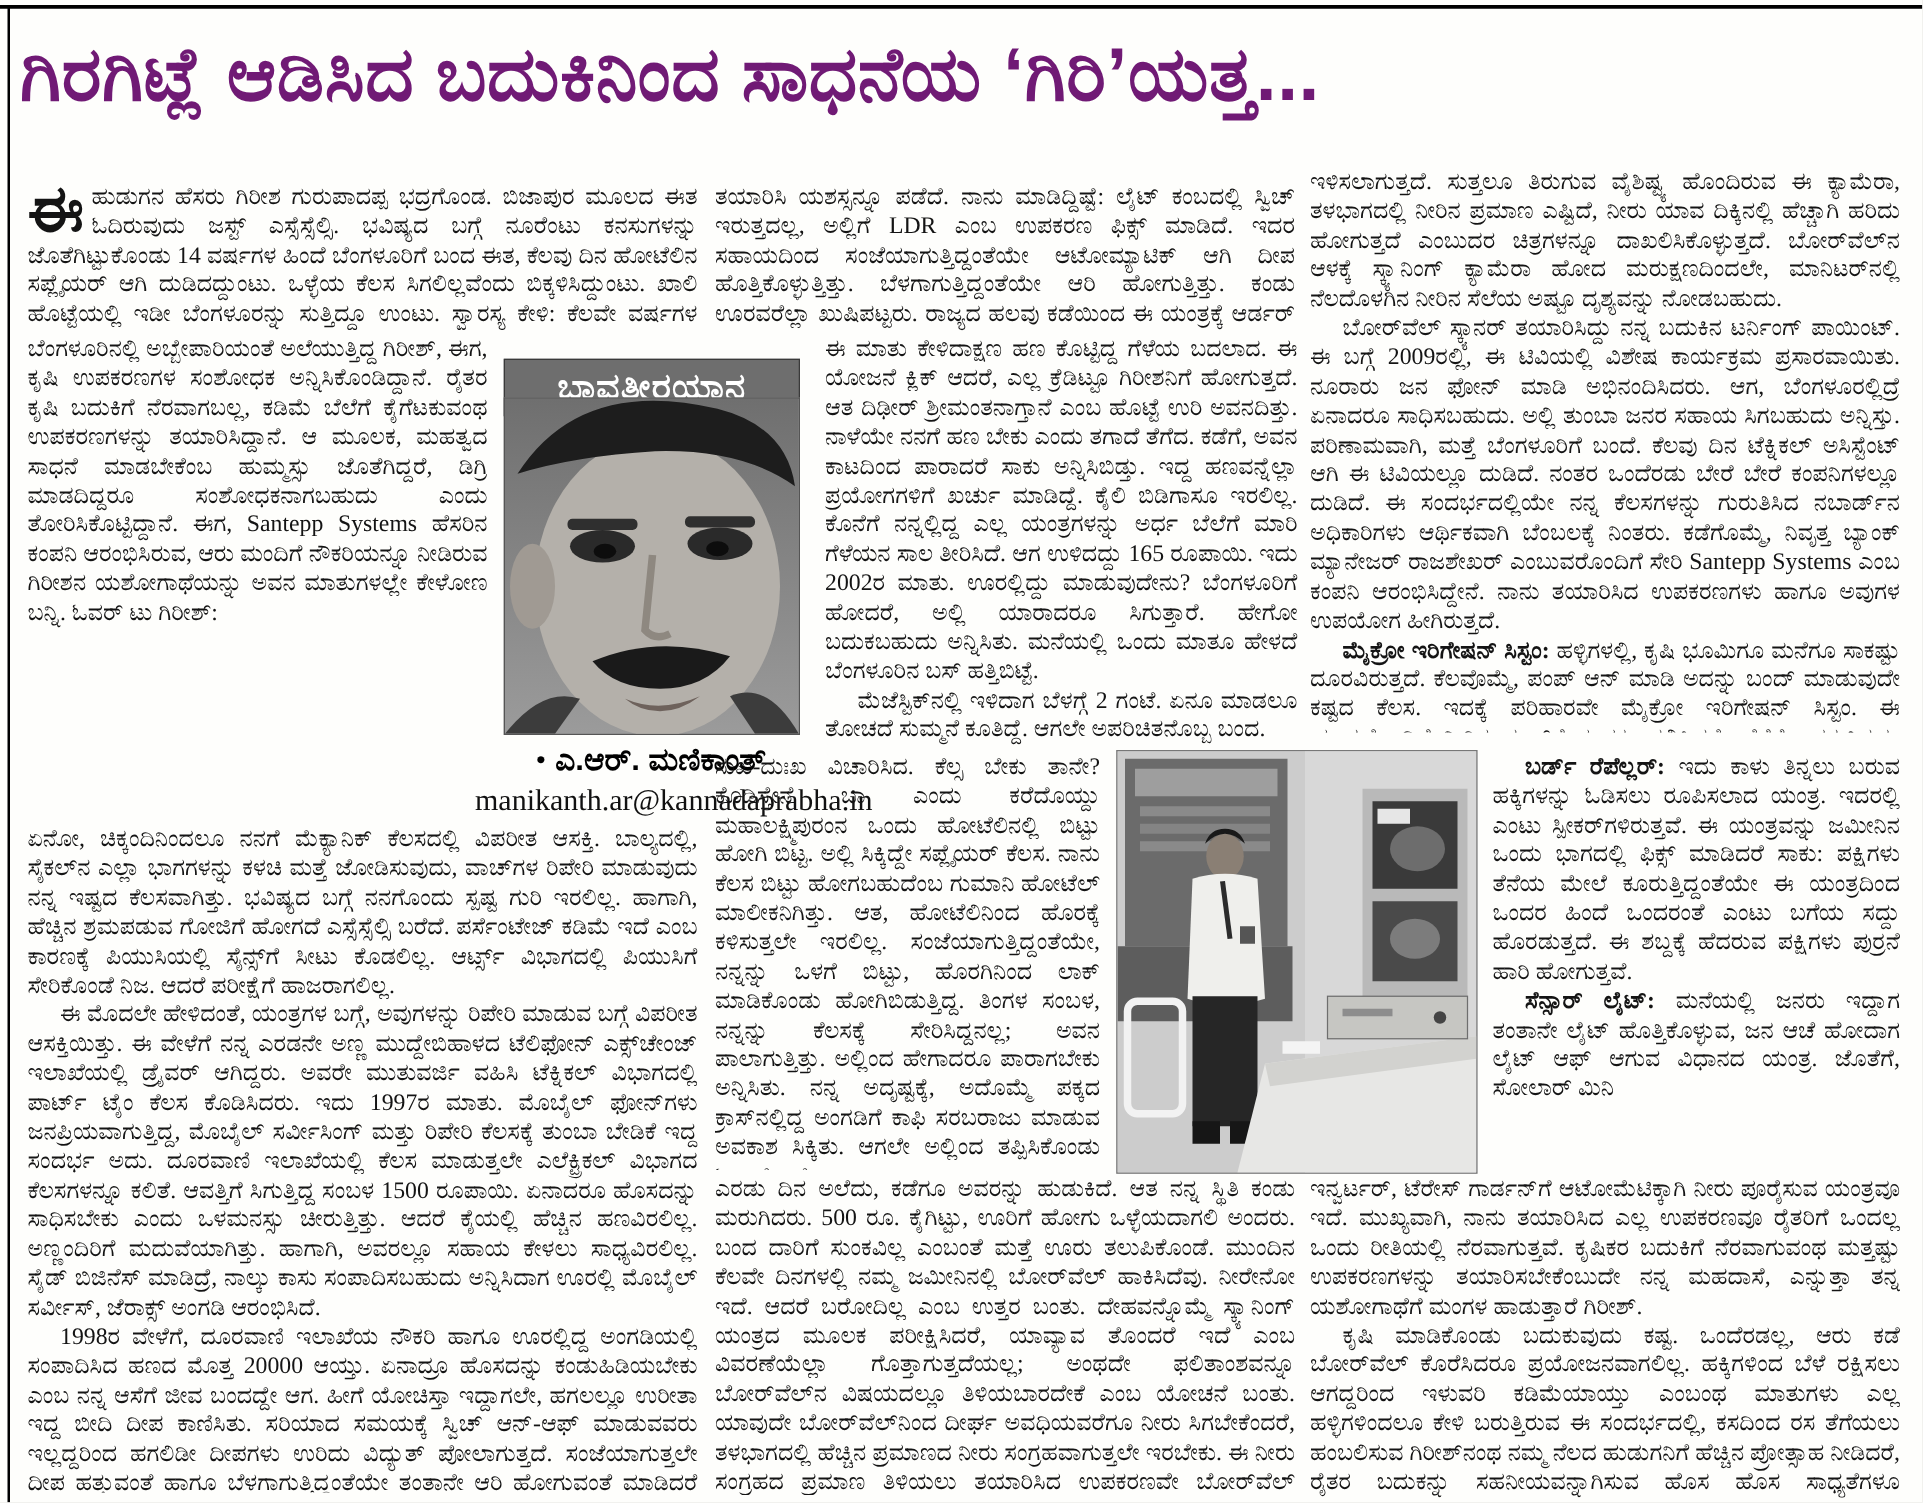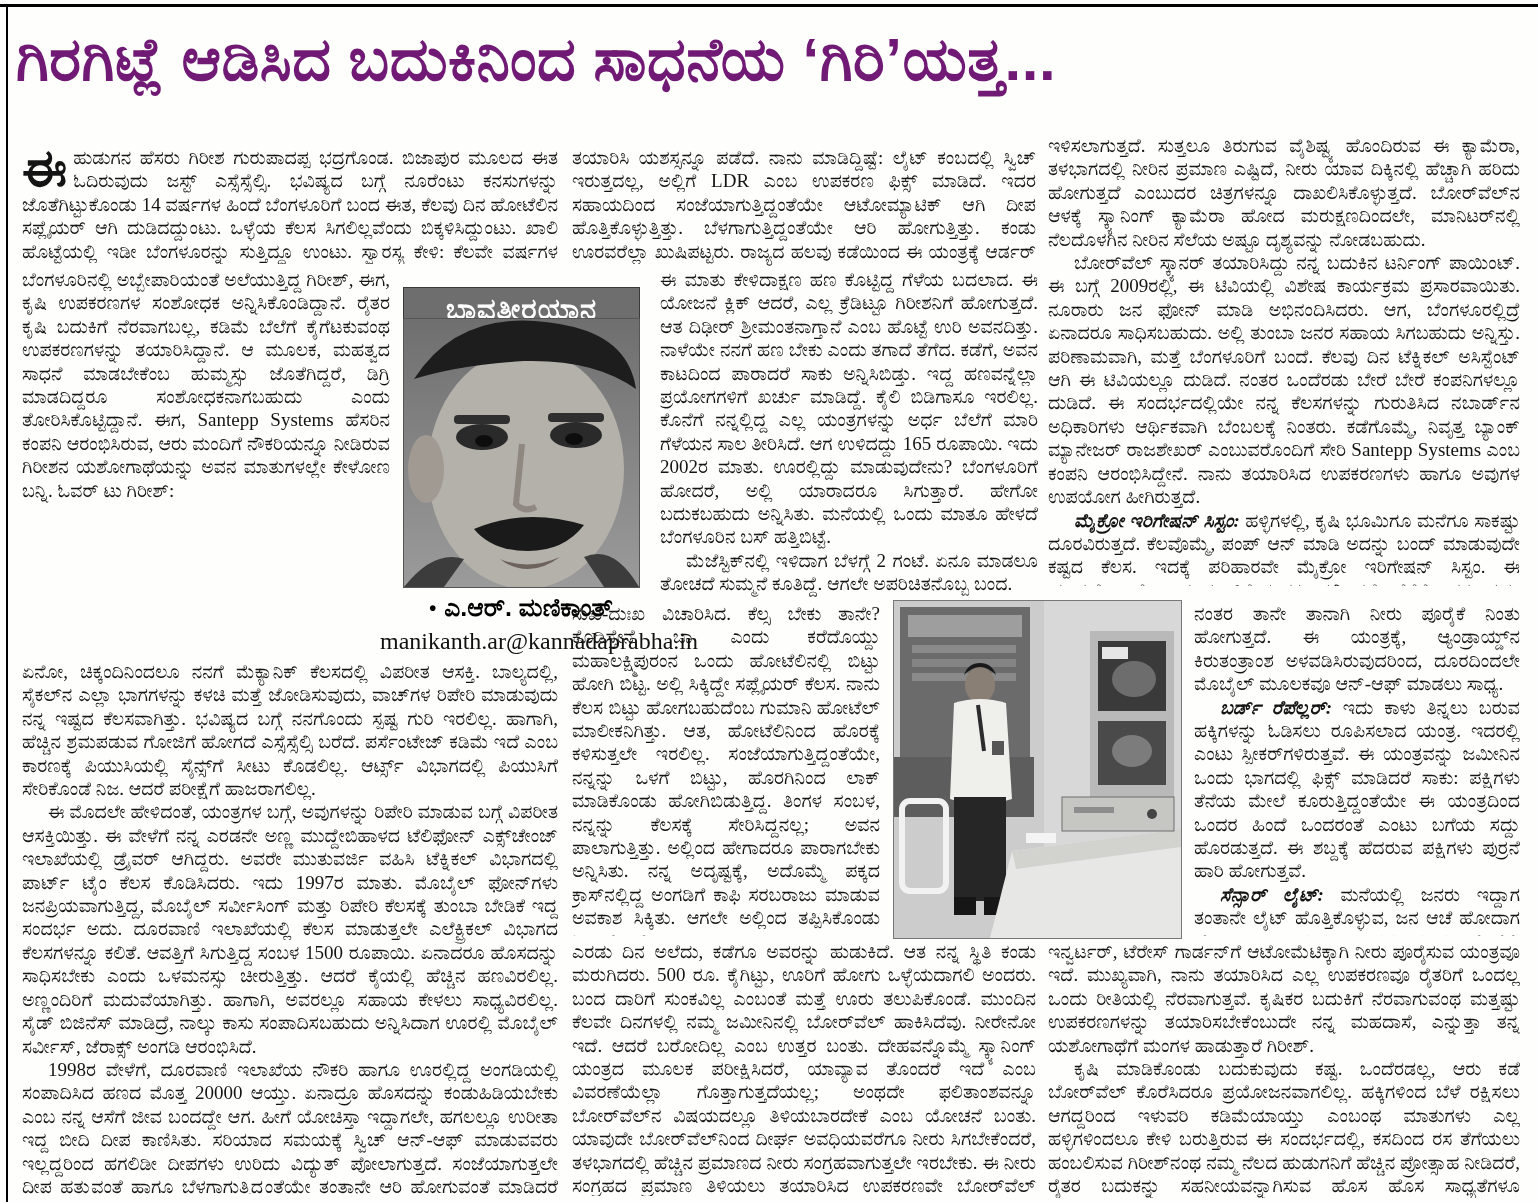--- a/index.html
+++ b/index.html
@@ -6,21 +6,21 @@
   .page{position:relative;width:1538px;height:1202px;background:#fefefc;overflow:hidden;
         font-family:"Liberation Serif",serif;color:#141414;}
   .rule-top{position:absolute;left:0;top:4px;width:1538px;height:3px;background:#000;}
   .rule-left{position:absolute;left:6px;top:4px;width:2px;height:1198px;background:#000;}
   .headline{position:absolute;left:16px;top:22px;width:1506px;margin:0;
             font-family:"Liberation Sans",sans-serif;font-weight:700;font-size:60px;
             line-height:1.25;color:#701a75;letter-spacing:.5px;white-space:nowrap;}
   .blk{position:absolute;overflow:hidden;font-size:19px;line-height:23.4px;text-align:justify;}
   .blk p{margin:0;text-indent:26px;}
   .blk p.ni{text-indent:0;}
-  .blk b{font-weight:700;font-style:italic;}
+  .blk b{font-weight:700;}
   .dropcap{float:left;font-size:52px;line-height:42px;font-weight:700;padding:2px 6px 0 0;}
   
   #intro   {left:22px;  top:146px; width:536px; height:118px;}
   #col1a   {left:22px;  top:268px; width:368px; height:390px;}
   #col1b   {left:22px;  top:660px; width:536px; height:534px;}
   #col2top {left:572px; top:146px; width:464px; height:120px;}
   #col2a   {left:660px; top:268px; width:378px; height:330px;}
   #col2b   {left:572px; top:602px; width:308px; height:334px;}
   #col2c   {left:572px; top:940px; width:464px; height:256px;}
   #col3top {left:1048px;top:134px; width:472px; height:452px;}
@@ -146,21 +146,20 @@
     <rect x="180" y="206" width="40" height="6" fill="#8d8d8d"></rect>
     <rect x="132" y="232" width="30" height="10" fill="#f4f4f4"></rect>
   </svg>
 
   <div class="blk" id="col3top">
       <p class="ni">ಇಳಿಸಲಾಗುತ್ತದೆ. ಸುತ್ತಲೂ ತಿರುಗುವ ವೈಶಿಷ್ಟ್ಯ ಹೊಂದಿರುವ ಈ ಕ್ಯಾಮೆರಾ, ತಳಭಾಗದಲ್ಲಿ ನೀರಿನ ಪ್ರಮಾಣ ಎಷ್ಟಿದೆ, ನೀರು ಯಾವ ದಿಕ್ಕಿನಲ್ಲಿ ಹೆಚ್ಚಾಗಿ ಹರಿದು ಹೋಗುತ್ತದೆ ಎಂಬುದರ ಚಿತ್ರಗಳನ್ನೂ ದಾಖಲಿಸಿಕೊಳ್ಳುತ್ತದೆ. ಬೋರ್‌ವೆಲ್‌ನ ಆಳಕ್ಕೆ ಸ್ಕ್ಯಾನಿಂಗ್ ಕ್ಯಾಮೆರಾ ಹೋದ ಮರುಕ್ಷಣದಿಂದಲೇ, ಮಾನಿಟರ್‌ನಲ್ಲಿ ನೆಲದೊಳಗಿನ ನೀರಿನ ಸೆಲೆಯ ಅಷ್ಟೂ ದೃಶ್ಯವನ್ನು ನೋಡಬಹುದು.</p>
       <p>ಬೋರ್‌ವೆಲ್ ಸ್ಕ್ಯಾನರ್ ತಯಾರಿಸಿದ್ದು ನನ್ನ ಬದುಕಿನ ಟರ್ನಿಂಗ್ ಪಾಯಿಂಟ್. ಈ ಬಗ್ಗೆ 2009ರಲ್ಲಿ, ಈ ಟಿವಿಯಲ್ಲಿ ವಿಶೇಷ ಕಾರ್ಯಕ್ರಮ ಪ್ರಸಾರವಾಯಿತು. ನೂರಾರು ಜನ ಫೋನ್ ಮಾಡಿ ಅಭಿನಂದಿಸಿದರು. ಆಗ, ಬೆಂಗಳೂರಲ್ಲಿದ್ರೆ ಏನಾದರೂ ಸಾಧಿಸಬಹುದು. ಅಲ್ಲಿ ತುಂಬಾ ಜನರ ಸಹಾಯ ಸಿಗಬಹುದು ಅನ್ನಿಸ್ತು. ಪರಿಣಾಮವಾಗಿ, ಮತ್ತೆ ಬೆಂಗಳೂರಿಗೆ ಬಂದೆ. ಕೆಲವು ದಿನ ಟೆಕ್ನಿಕಲ್ ಅಸಿಸ್ಟೆಂಟ್ ಆಗಿ ಈ ಟಿವಿಯಲ್ಲೂ ದುಡಿದೆ. ನಂತರ ಒಂದೆರಡು ಬೇರೆ ಬೇರೆ ಕಂಪನಿಗಳಲ್ಲೂ ದುಡಿದೆ. ಈ ಸಂದರ್ಭದಲ್ಲಿಯೇ ನನ್ನ ಕೆಲಸಗಳನ್ನು ಗುರುತಿಸಿದ ನಬಾರ್ಡ್‌ನ ಅಧಿಕಾರಿಗಳು ಆರ್ಥಿಕವಾಗಿ ಬೆಂಬಲಕ್ಕೆ ನಿಂತರು. ಕಡೆಗೊಮ್ಮೆ, ನಿವೃತ್ತ ಬ್ಯಾಂಕ್ ಮ್ಯಾನೇಜರ್ ರಾಜಶೇಖರ್ ಎಂಬುವರೊಂದಿಗೆ ಸೇರಿ Santepp Systems ಎಂಬ ಕಂಪನಿ ಆರಂಭಿಸಿದ್ದೇನೆ. ನಾನು ತಯಾರಿಸಿದ ಉಪಕರಣಗಳು ಹಾಗೂ ಅವುಗಳ ಉಪಯೋಗ ಹೀಗಿರುತ್ತದೆ.</p>
       <p><b>ಮೈಕ್ರೋ ಇರಿಗೇಷನ್ ಸಿಸ್ಟಂ: </b>ಹಳ್ಳಿಗಳಲ್ಲಿ, ಕೃಷಿ ಭೂಮಿಗೂ ಮನೆಗೂ ಸಾಕಷ್ಟು ದೂರವಿರುತ್ತದೆ. ಕೆಲವೊಮ್ಮೆ, ಪಂಪ್ ಆನ್ ಮಾಡಿ ಅದನ್ನು ಬಂದ್ ಮಾಡುವುದೇ ಕಷ್ಟದ ಕೆಲಸ. ಇದಕ್ಕೆ ಪರಿಹಾರವೇ ಮೈಕ್ರೋ ಇರಿಗೇಷನ್ ಸಿಸ್ಟಂ. ಈ ಯಂತ್ರದೊಂದಿಗೆ ನೀರಿನ ಪಂಪ್‌ಗೆ ಸಂಪರ್ಕ ಕಲ್ಪಿಸಿದರೆ, ಬೆಳೆಗೆ ಅಗತ್ಯವಿದ್ದಷ್ಟು ನೀರು ಮಾತ್ರ ಸರಬರಾಜಾಗುತ್ತದೆ.</p>
     </div>
   <div class="blk" id="col3a">
-      <p class="ni">ನಂತರ ತಾನೇ ತಾನಾಗಿ ನೀರು ಪೂರೈಕೆ ನಿಂತು ಹೋಗುತ್ತದೆ. ಈ ಯಂತ್ರಕ್ಕೆ, ಆ್ಯಂಡ್ರಾಯ್ಡ್‌ನ ಕಿರುತಂತ್ರಾಂಶ ಅಳವಡಿಸಿರುವುದರಿಂದ, ದೂರದಿಂದಲೇ ಮೊಬೈಲ್ ಮೂಲಕವೂ ಆನ್-ಆಫ್ ಮಾಡಲು ಸಾಧ್ಯ.</p>
       <p><b>ಬರ್ಡ್ ರೆಪೆಲ್ಲರ್: </b>ಇದು ಕಾಳು ತಿನ್ನಲು ಬರುವ ಹಕ್ಕಿಗಳನ್ನು ಓಡಿಸಲು ರೂಪಿಸಲಾದ ಯಂತ್ರ. ಇದರಲ್ಲಿ ಎಂಟು ಸ್ಪೀಕರ್‌ಗಳಿರುತ್ತವೆ. ಈ ಯಂತ್ರವನ್ನು ಜಮೀನಿನ ಒಂದು ಭಾಗದಲ್ಲಿ ಫಿಕ್ಸ್ ಮಾಡಿದರೆ ಸಾಕು: ಪಕ್ಷಿಗಳು ತೆನೆಯ ಮೇಲೆ ಕೂರುತ್ತಿದ್ದಂತೆಯೇ ಈ ಯಂತ್ರದಿಂದ ಒಂದರ ಹಿಂದೆ ಒಂದರಂತೆ ಎಂಟು ಬಗೆಯ ಸದ್ದು ಹೊರಡುತ್ತದೆ. ಈ ಶಬ್ದಕ್ಕೆ ಹೆದರುವ ಪಕ್ಷಿಗಳು ಪುರ್ರನೆ ಹಾರಿ ಹೋಗುತ್ತವೆ.</p>
       <p><b>ಸೆನ್ಸಾರ್ ಲೈಟ್: </b>ಮನೆಯಲ್ಲಿ ಜನರು ಇದ್ದಾಗ ತಂತಾನೇ ಲೈಟ್ ಹೊತ್ತಿಕೊಳ್ಳುವ, ಜನ ಆಚೆ ಹೋದಾಗ ಲೈಟ್ ಆಫ್ ಆಗುವ ವಿಧಾನದ ಯಂತ್ರ. ಜೊತೆಗೆ, ಸೋಲಾರ್ ಮಿನಿ</p>
     </div>
   <div class="blk" id="col3b">
       <p class="ni">ಇನ್ವರ್ಟರ್, ಟೆರೇಸ್ ಗಾರ್ಡನ್‌ಗೆ ಆಟೋಮೆಟಿಕ್ಕಾಗಿ ನೀರು ಪೂರೈಸುವ ಯಂತ್ರವೂ ಇದೆ. ಮುಖ್ಯವಾಗಿ, ನಾನು ತಯಾರಿಸಿದ ಎಲ್ಲ ಉಪಕರಣವೂ ರೈತರಿಗೆ ಒಂದಲ್ಲ ಒಂದು ರೀತಿಯಲ್ಲಿ ನೆರವಾಗುತ್ತವೆ. ಕೃಷಿಕರ ಬದುಕಿಗೆ ನೆರವಾಗುವಂಥ ಮತ್ತಷ್ಟು ಉಪಕರಣಗಳನ್ನು ತಯಾರಿಸಬೇಕೆಂಬುದೇ ನನ್ನ ಮಹದಾಸೆ, ಎನ್ನುತ್ತಾ ತನ್ನ ಯಶೋಗಾಥೆಗೆ ಮಂಗಳ ಹಾಡುತ್ತಾರೆ ಗಿರೀಶ್.</p>
       <p>ಕೃಷಿ ಮಾಡಿಕೊಂಡು ಬದುಕುವುದು ಕಷ್ಟ. ಒಂದೆರಡಲ್ಲ, ಆರು ಕಡೆ ಬೋರ್‌ವೆಲ್ ಕೊರೆಸಿದರೂ ಪ್ರಯೋಜನವಾಗಲಿಲ್ಲ. ಹಕ್ಕಿಗಳಿಂದ ಬೆಳೆ ರಕ್ಷಿಸಲು ಆಗದ್ದರಿಂದ ಇಳುವರಿ ಕಡಿಮೆಯಾಯ್ತು ಎಂಬಂಥ ಮಾತುಗಳು ಎಲ್ಲ ಹಳ್ಳಿಗಳಿಂದಲೂ ಕೇಳಿ ಬರುತ್ತಿರುವ ಈ ಸಂದರ್ಭದಲ್ಲಿ, ಕಸದಿಂದ ರಸ ತೆಗೆಯಲು ಹಂಬಲಿಸುವ ಗಿರೀಶ್‌ನಂಥ ನಮ್ಮ ನೆಲದ ಹುಡುಗನಿಗೆ ಹೆಚ್ಚಿನ ಪ್ರೋತ್ಸಾಹ ನೀಡಿದರೆ, ರೈತರ ಬದುಕನ್ನು ಸಹನೀಯವನ್ನಾಗಿಸುವ ಹೊಸ ಹೊಸ ಸಾಧ್ಯತೆಗಳೂ ತೆರೆದುಕೊಳ್ಳುತ್ತವೆ. ಅಂದ ಹಾಗೆ, ಗಿರೀಶ್ ಅವರ ಸಂಪರ್ಕಕ್ಕೆ: 9482608938. info@santeep.com</p>
     </div>
 
 </div>
 

